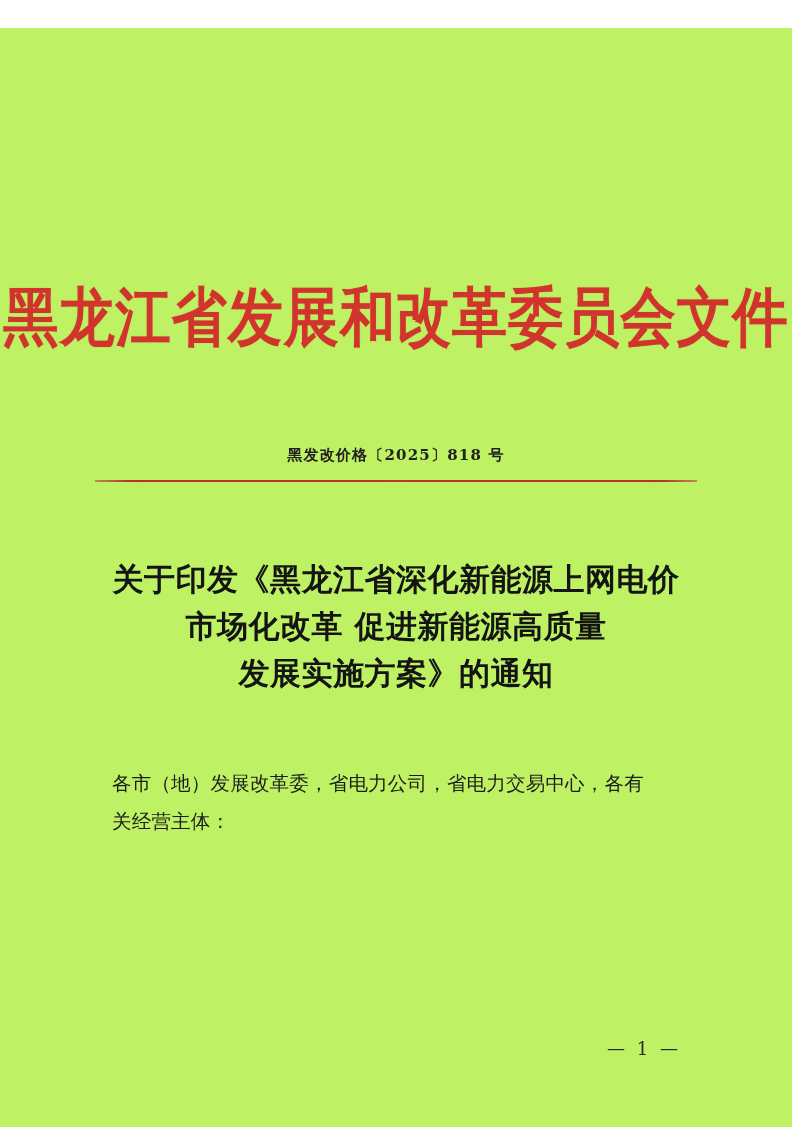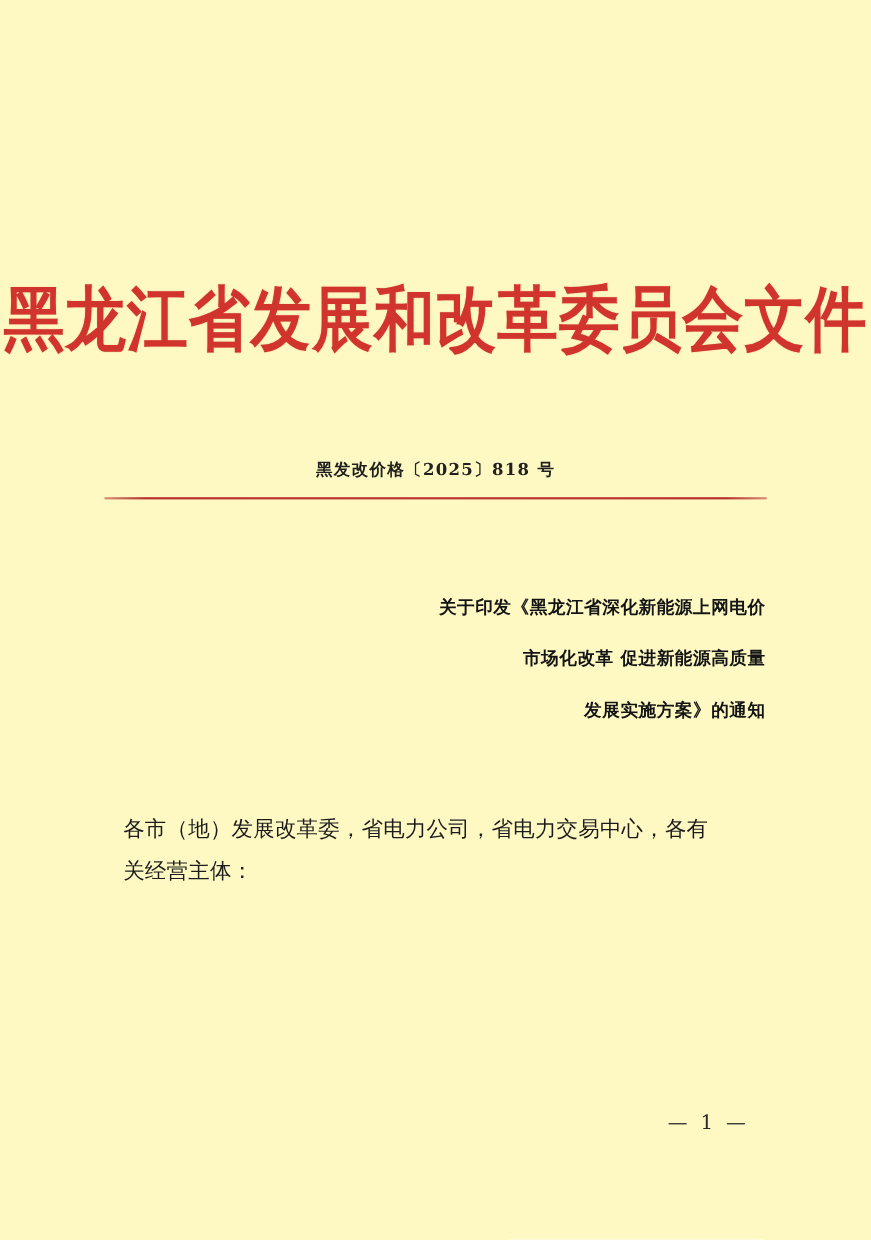--- a/index.html
+++ b/index.html
@@ -13,21 +13,22 @@
     position: relative;
     overflow: hidden;
     font-family: "DejaVu Serif", "Liberation Serif", serif;
     color: #1a1a1a;
     -webkit-font-smoothing: antialiased;
   }
 
   .page {
     position: absolute;
     inset: 0;
-    background: #fef9c3;
+    background: #bef264;
+    margin-top: 28px;
   }
 
   
   .masthead {
     position: absolute;
     left: 0;
     right: 0;
     top: 262px;
     text-align: center;
     line-height: 1;
@@ -74,24 +75,24 @@
         #b8302a 94%,
         rgba(186,58,52,.55) 100%);
   }
 
   
   .doc-title {
     position: absolute;
     left: 96px;
     width: 600px;
     top: 528px;
-    text-align: right;
+    text-align: center;
     font-family: "DejaVu Serif", "Liberation Serif", serif;
     font-weight: 700;
-    font-size: 16px;
+    font-size: 31px;
     line-height: 47px;
     letter-spacing: 0.5px;
     color: #141414;
   }
   .doc-title .tline {
     display: block;
     white-space: nowrap;
   }
 
   
@@ -107,21 +108,20 @@
     letter-spacing: 0.2px;
   }
   .body-text p {
     margin: 0;
     text-align: justify;
     text-justify: inter-ideograph;
   }
   .body-line {
     display: block;
     white-space: nowrap;
-    font-family: Liberation Mono, monospace;
   }
 
   
   .page-number {
     position: absolute;
     left: 0;
     right: 0;
     top: 1010px;
     text-align: center;
     font-family: "DejaVu Serif", "Liberation Serif", serif;

